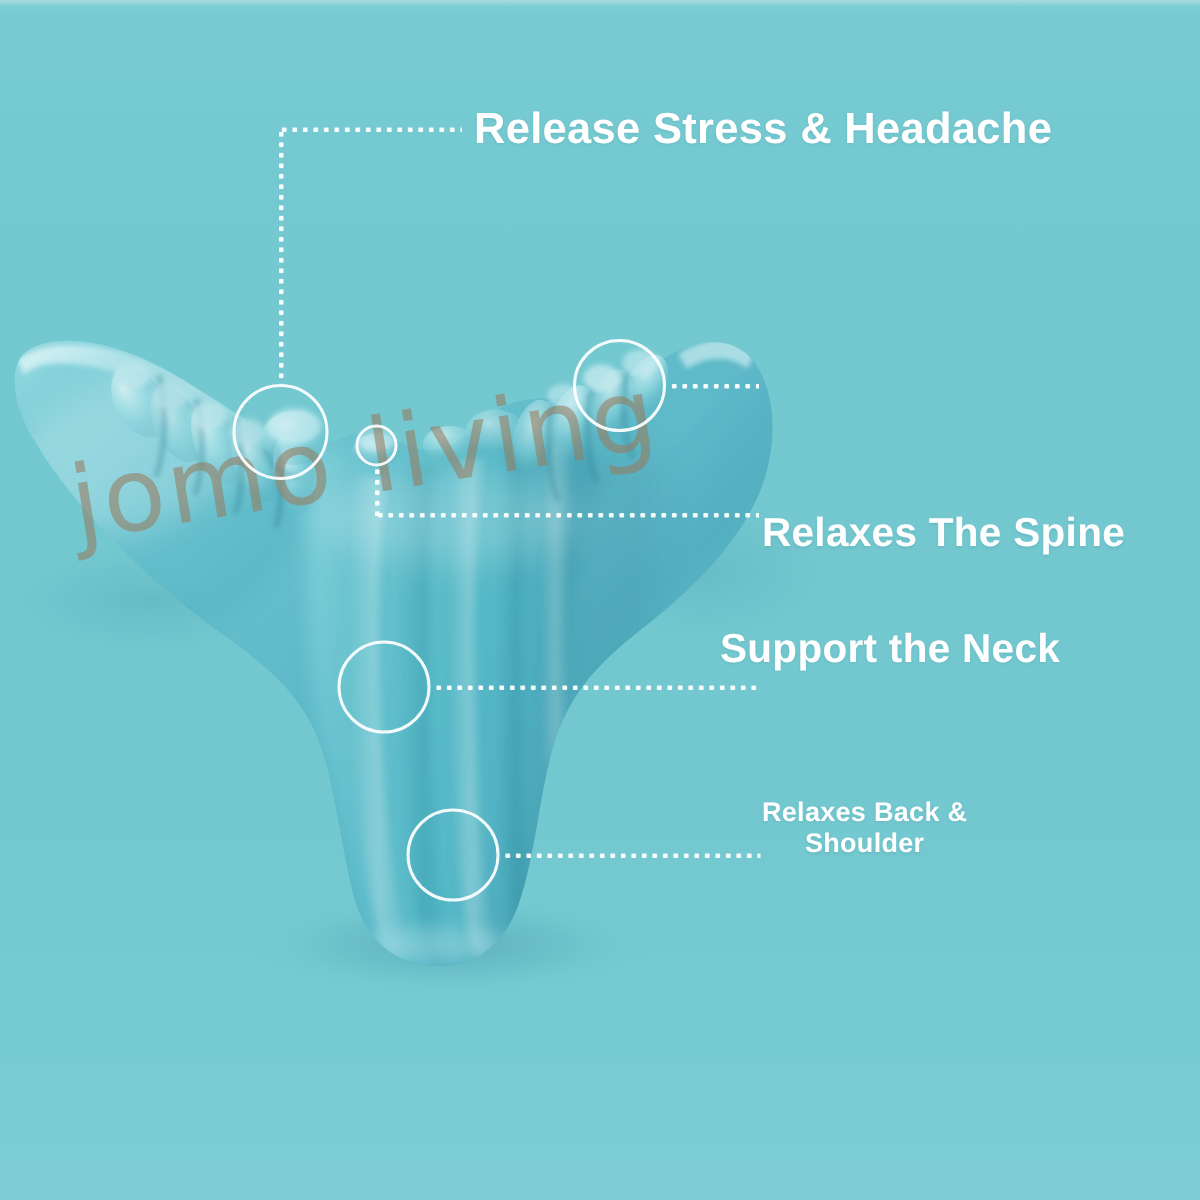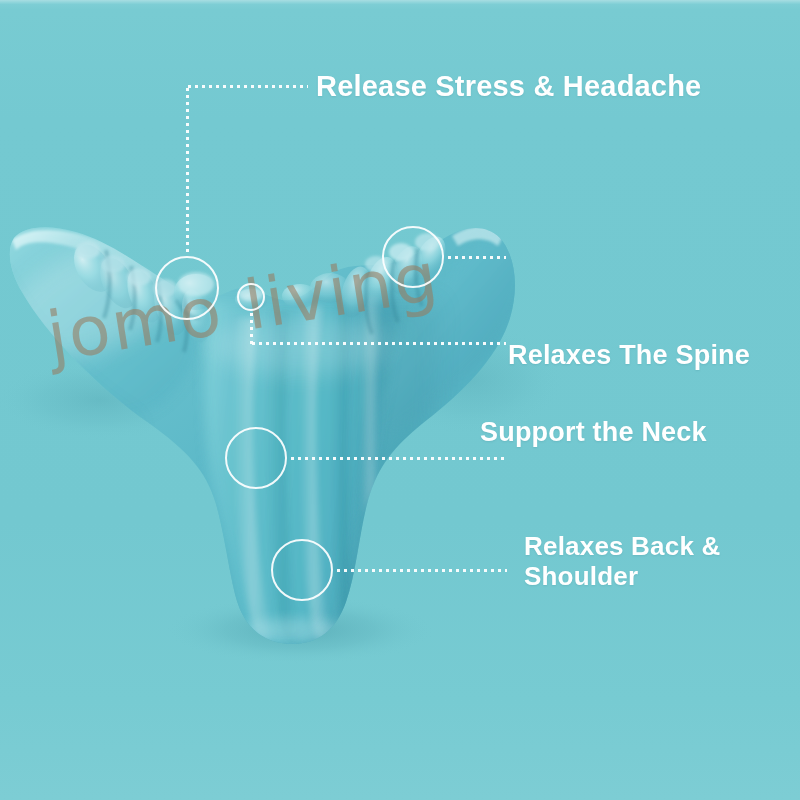--- a/index.html
+++ b/index.html
@@ -90,21 +90,21 @@
     font-weight: bold;
     line-height: 1.16;
     white-space: pre-line;
     text-shadow: 0 1px 2px rgba(60,130,140,0.20);
     letter-spacing: 0.2px;
   }
   #label-0 { left: 316px; top: 70px;  font-size: 29px; }
   #label-1 { left: 508px; top: 224px; font-size: 27px; }
   #label-2 { left: 508px; top: 340px; font-size: 27px; }
   #label-3 { left: 480px; top: 417px; font-size: 27px; }
-  #label-4 { left: 524px; top: 531px; font-size: 26px; }
+  #label-4 { left: 508px; top: 531px; font-size: 18px; text-align: center; }
 </style>
 </head>
 <body>
 
 <div id="stage">
 
   <div id="bg"></div>
   <div id="bg-topstrip"></div>
 
   <div id="product-wrap">

